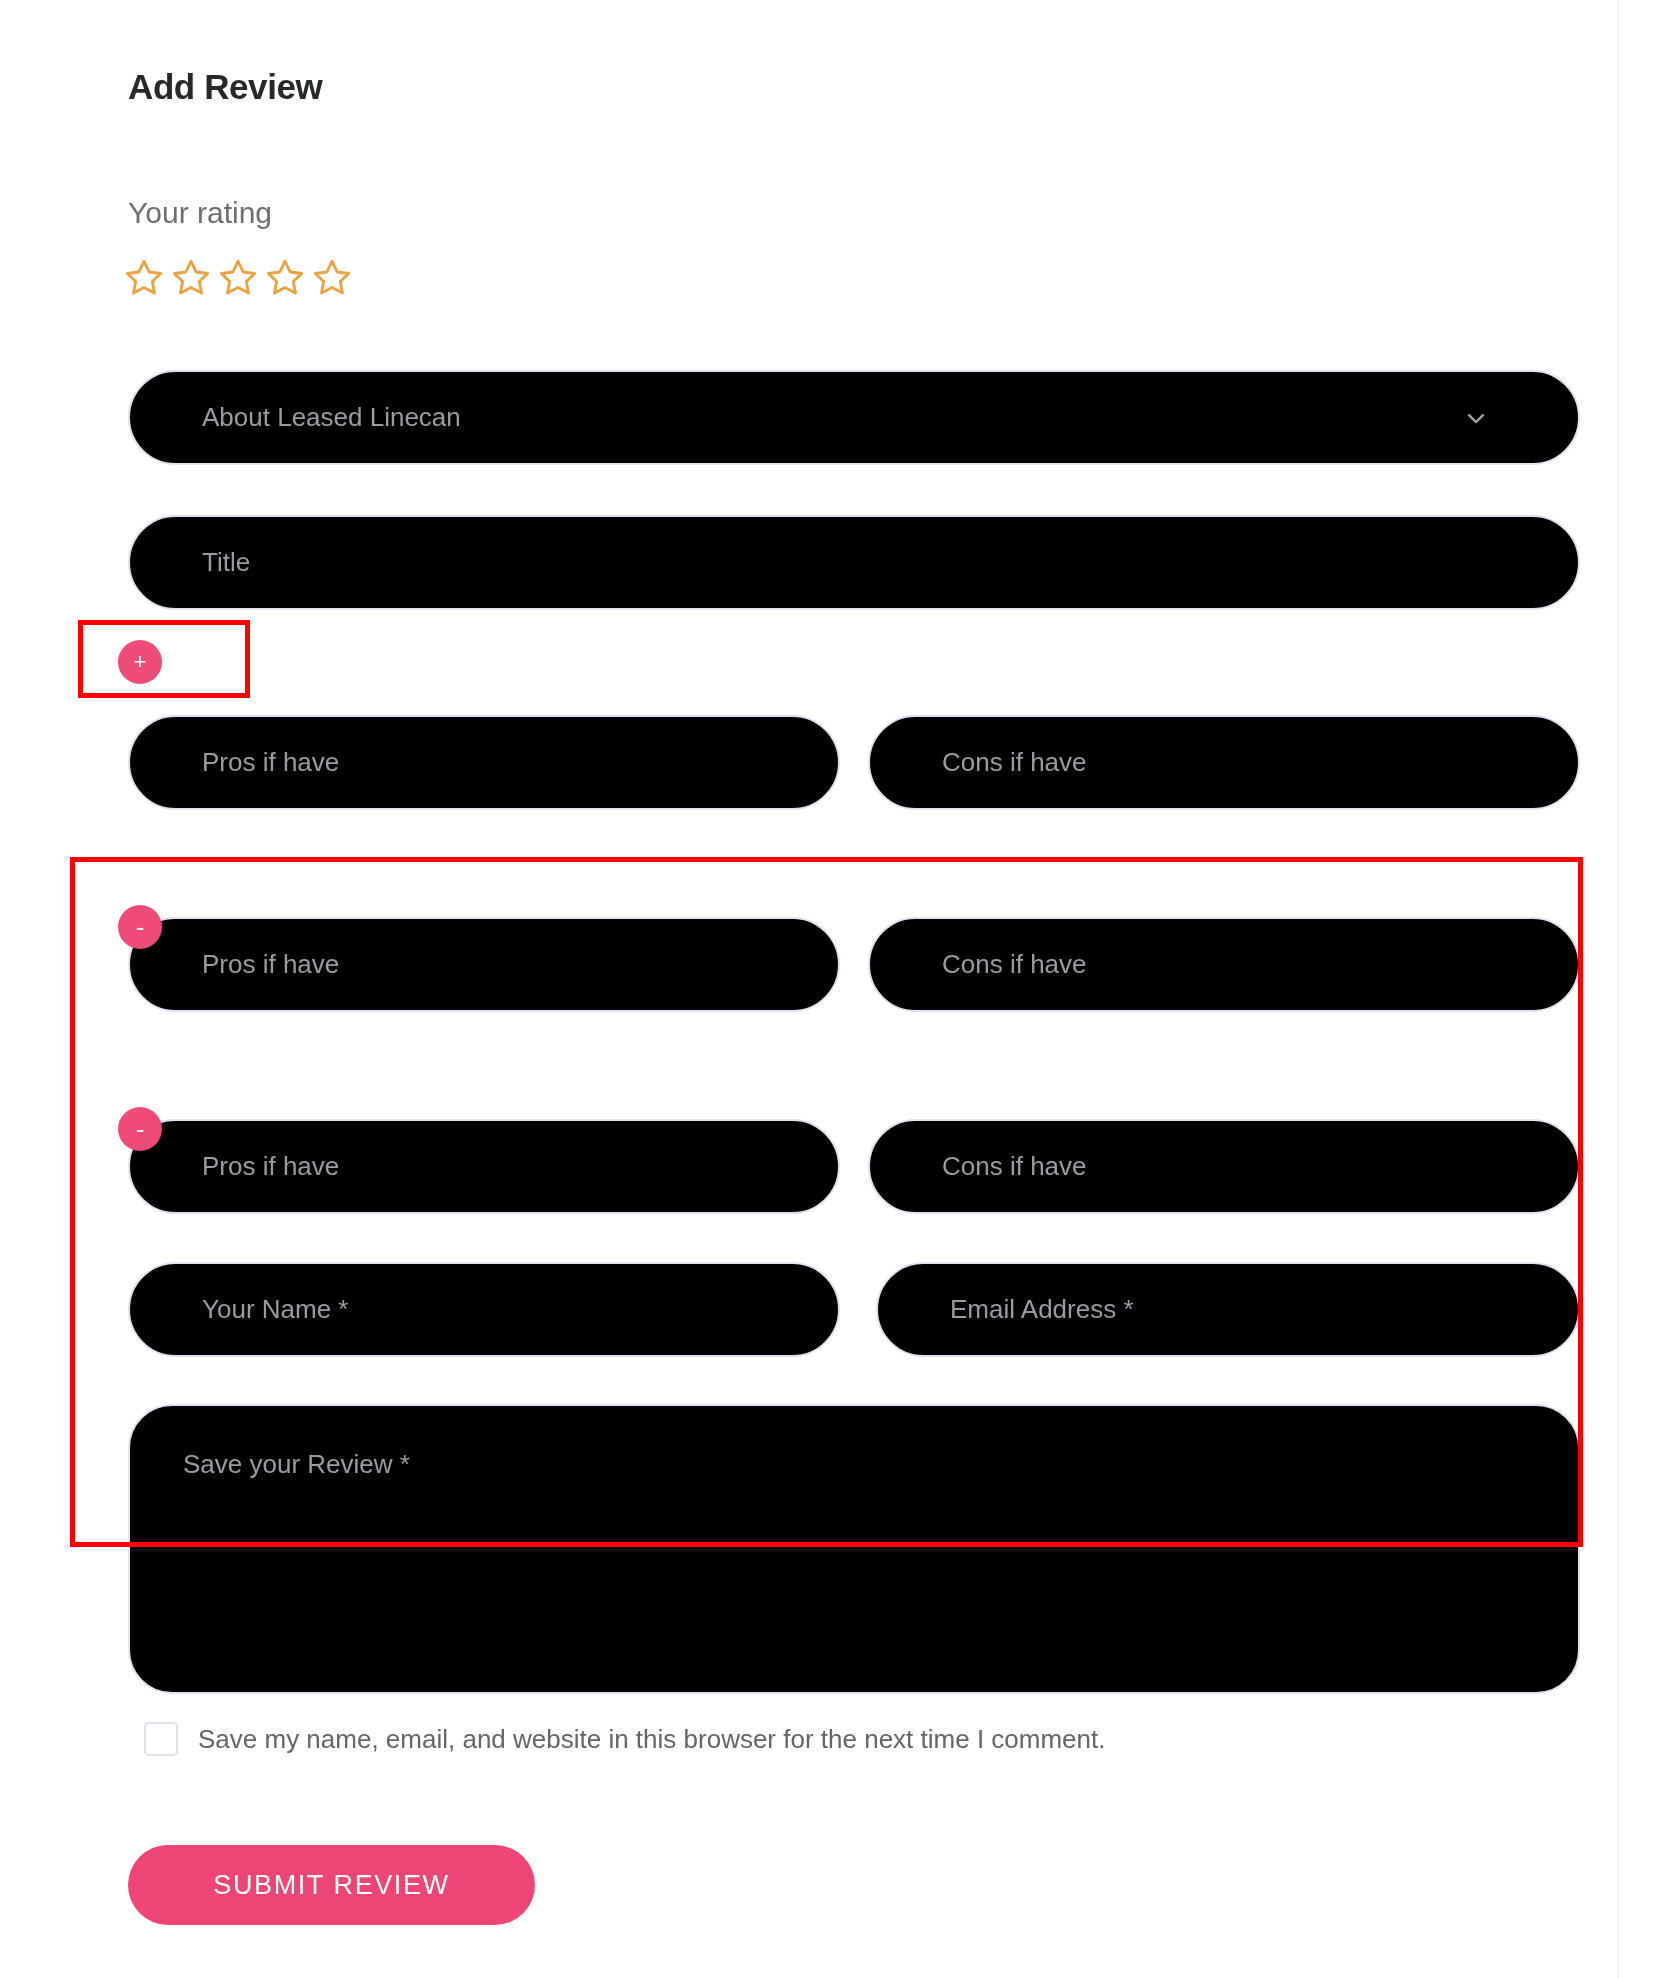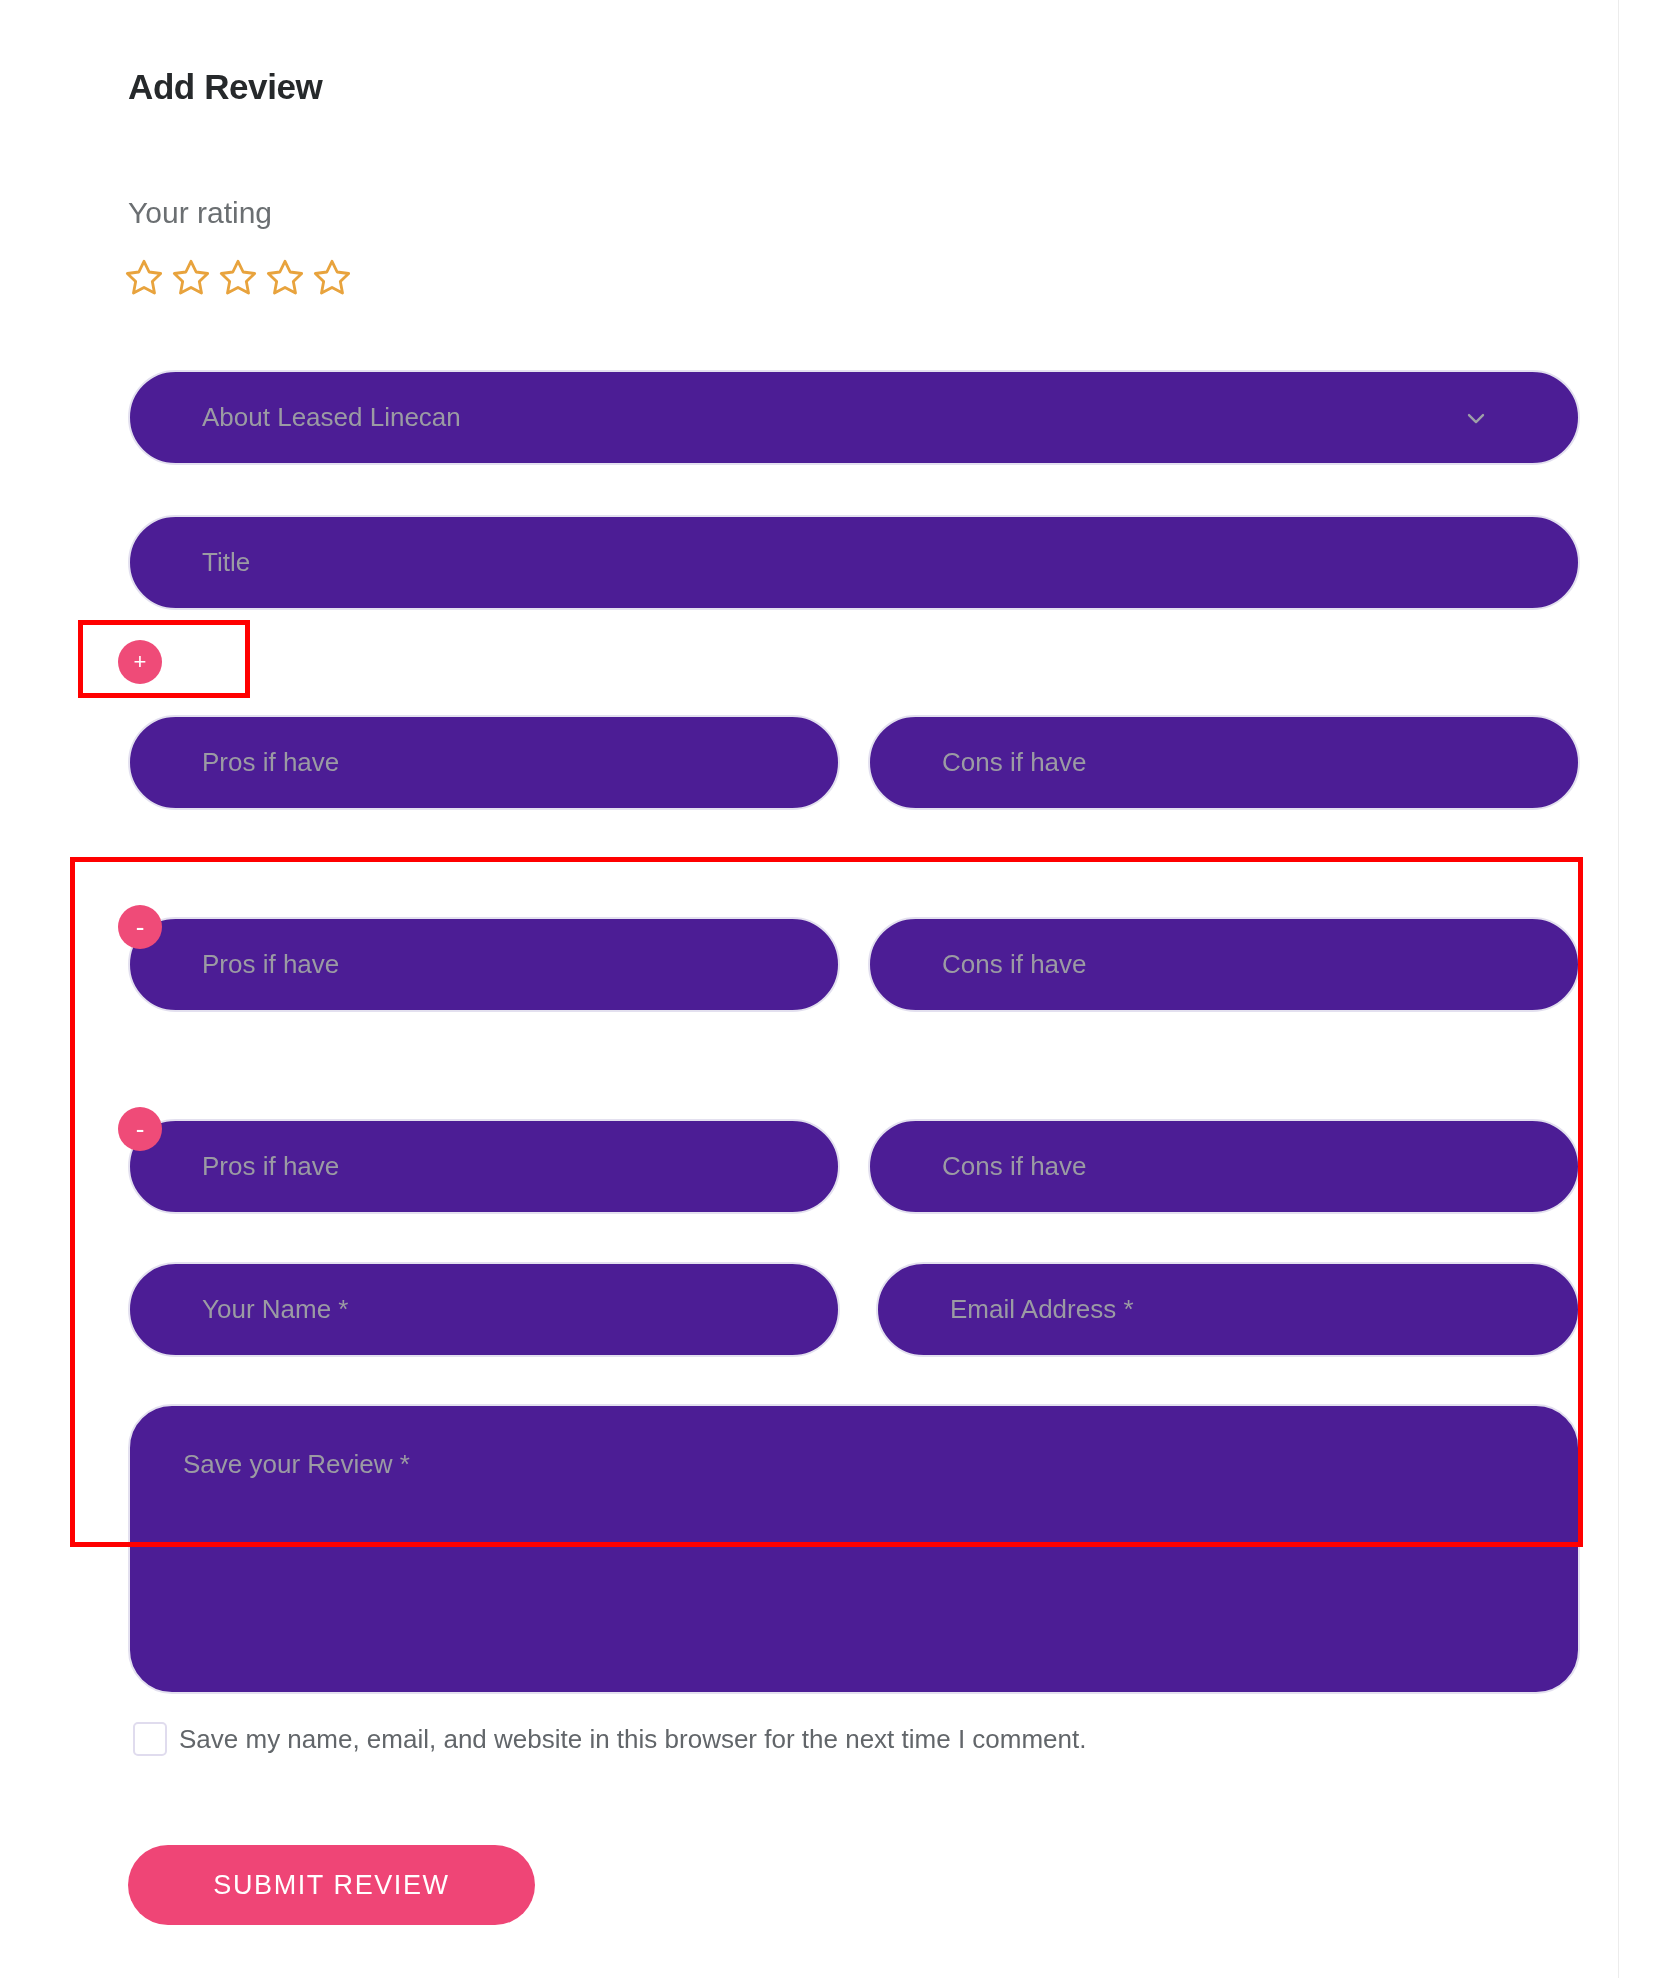--- a/index.html
+++ b/index.html
@@ -64,21 +64,21 @@
     gap: 7px;
     align-items: center;
   }
   .stars svg { display: block; }
 
   
   .field {
     position: absolute;
     border: 2px solid #e3e0ef;
     border-radius: 48px;
-    background: #4c1d95;
+    background: #000000;
     display: flex;
     align-items: center;
   }
   .field .ph {
     font-size: 26px;
     color: #9b9ba3;
     font-weight: 400;
     padding-left: 72px;
     pointer-events: none;
     white-space: nowrap;
@@ -120,25 +120,25 @@
     line-height: 1;
     font-family: "Liberation Sans", sans-serif;
     cursor: pointer;
     z-index: 5;
   }
   .circle-btn.minus { font-size: 26px; }
 
   
   .checkbox-row {
     position: absolute;
-    left: 133px;
+    left: 144px;
     top: 1722px;
     display: flex;
     align-items: center;
-    gap: 12px;
+    gap: 20px;
   }
   .checkbox-box {
     width: 34px;
     height: 34px;
     border: 2px solid #e0dcee;
     border-radius: 5px;
     background: #fff;
     flex: 0 0 auto;
     cursor: pointer;
   }

